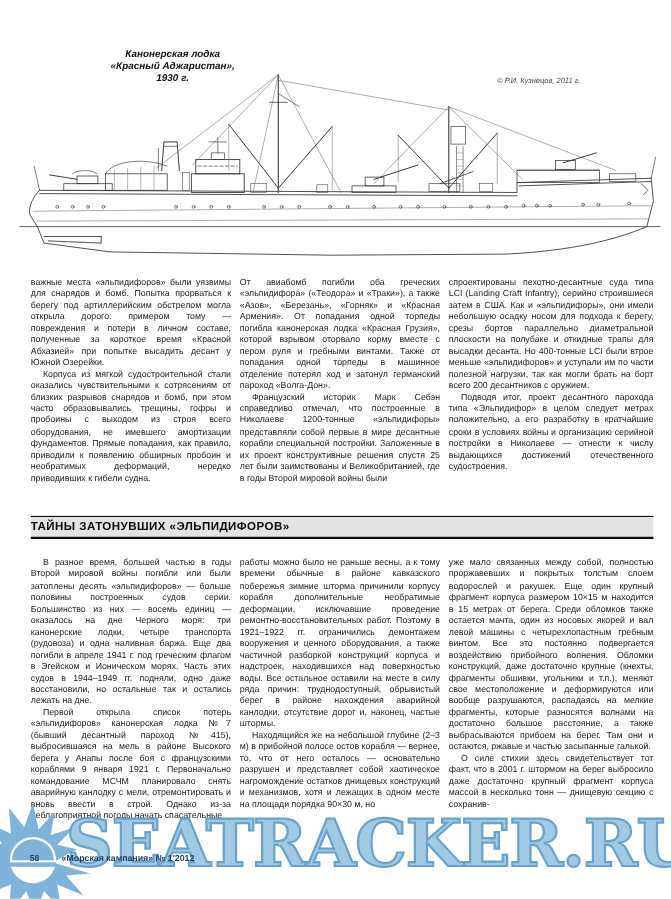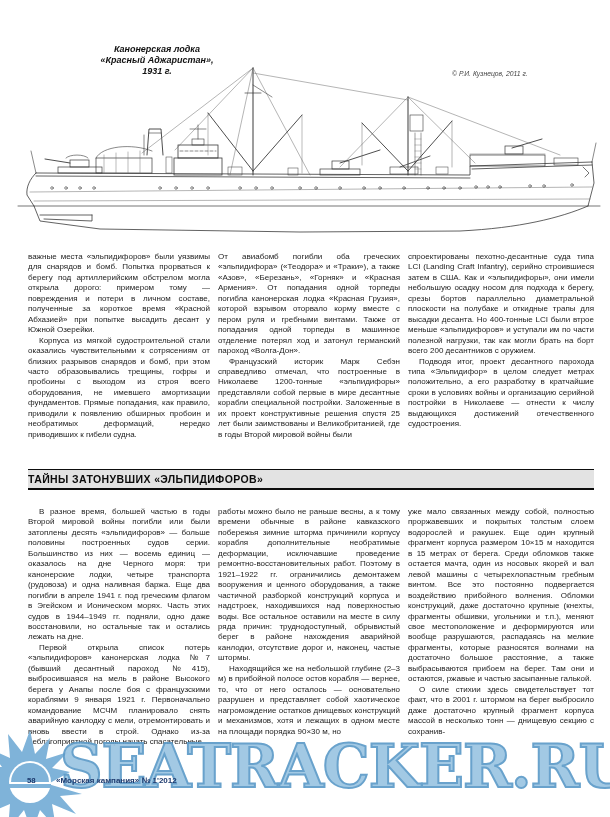--- a/index.html
+++ b/index.html
@@ -53,21 +53,21 @@
     letter-spacing:-1px;opacity:.93;
   }
   .sunburst{position:absolute;left:-22px;top:722px;width:170px;height:110px;z-index:5;}
   svg{display:block;}
 </style>
 </head>
 <body>
 
 <div class="caption">Канонерская лодка
 «Красный Аджаристан»,
-1931 г.</div>
+1930 г.</div>
 
 <div class="credit">© Р.И. Кузнецов, 2011 г.</div>
 
 <div class="ship-wrap">
   <svg width="610" height="195" viewBox="0 0 610 195">
     <g fill="none" stroke="#3a3a3a" stroke-width="0.8" stroke-linecap="round">
 
       <line x1="18" y1="151" x2="600" y2="151" stroke-width="0.7"></line>
 
       <path d="M36,118 C30,124 26,132 27,140 L34,151"></path>

